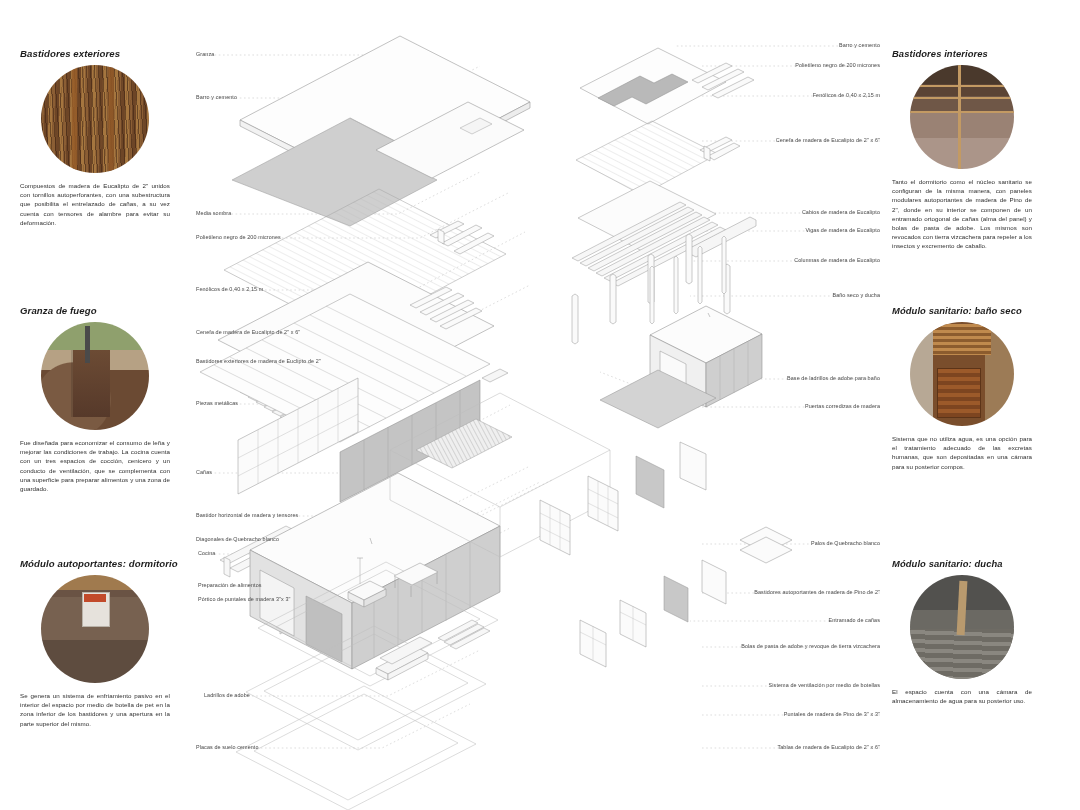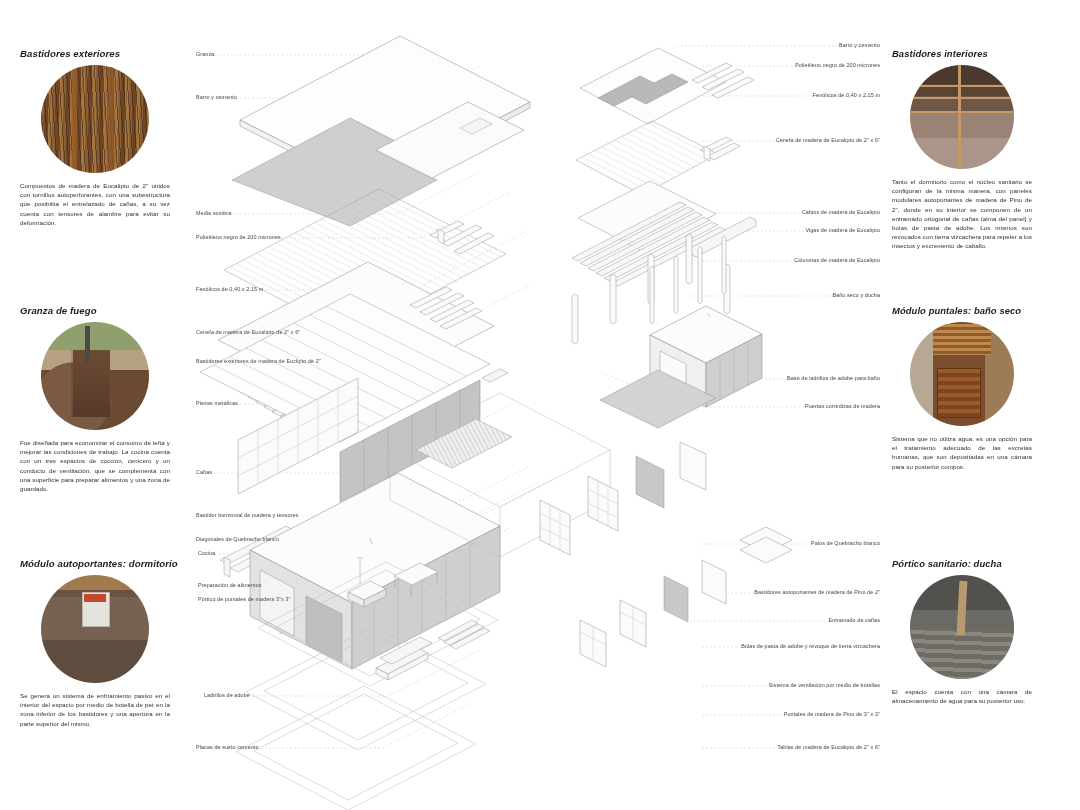--- a/index.html
+++ b/index.html
@@ -146,27 +146,27 @@
   <div class="panel-text">Se genera un sistema de enfriamiento pasivo en el interior del espacio por medio de botella de pet en la zona inferior de los bastidores y una apertura en  la parte superior del mismo.</div>
 </div>
 
 <div class="side-panel right" style="top:48px;">
   <div class="panel-title">Bastidores interiores</div>
   <div class="photo ph-bastidores-int"></div>
   <div class="panel-text">Tanto el dormitorio como el núcleo sanitario se configuran de la misma manera, con paneles modulares autoportantes de madera de Pino de 2", donde en su interior se componen de un entramado ortogonal de cañas (alma del panel) y bolas de pasta de adobe. Los mismos son revocados con tierra vizcachera para repeler a los insectos y excremento de caballo.</div>
 </div>
 
 <div class="side-panel right" style="top:305px;">
-  <div class="panel-title">Módulo puntales: baño seco</div>
+  <div class="panel-title">Módulo sanitario: baño seco</div>
   <div class="photo ph-banoseco"></div>
   <div class="panel-text">Sistema que no utiliza agua, es una opción para el tratamiento adecuado de las excretas humanas, que son depositadas en una cámara para su posterior compos.</div>
 </div>
 
 <div class="side-panel right" style="top:558px;">
-  <div class="panel-title">Pórtico sanitario: ducha</div>
+  <div class="panel-title">Módulo sanitario: ducha</div>
   <div class="photo ph-ducha"></div>
   <div class="panel-text">El espacio cuenta con una cámara de almacenamiento de agua para su posterior uso.</div>
 </div>
 
 <div id="diagram">
   <svg viewBox="0 0 760 810" xmlns="http://www.w3.org/2000/svg">
     <defs>
       <g id="slab">
           <path d="M0,0 L130,-68 L260,0 L130,68 Z"></path>
         </g>

